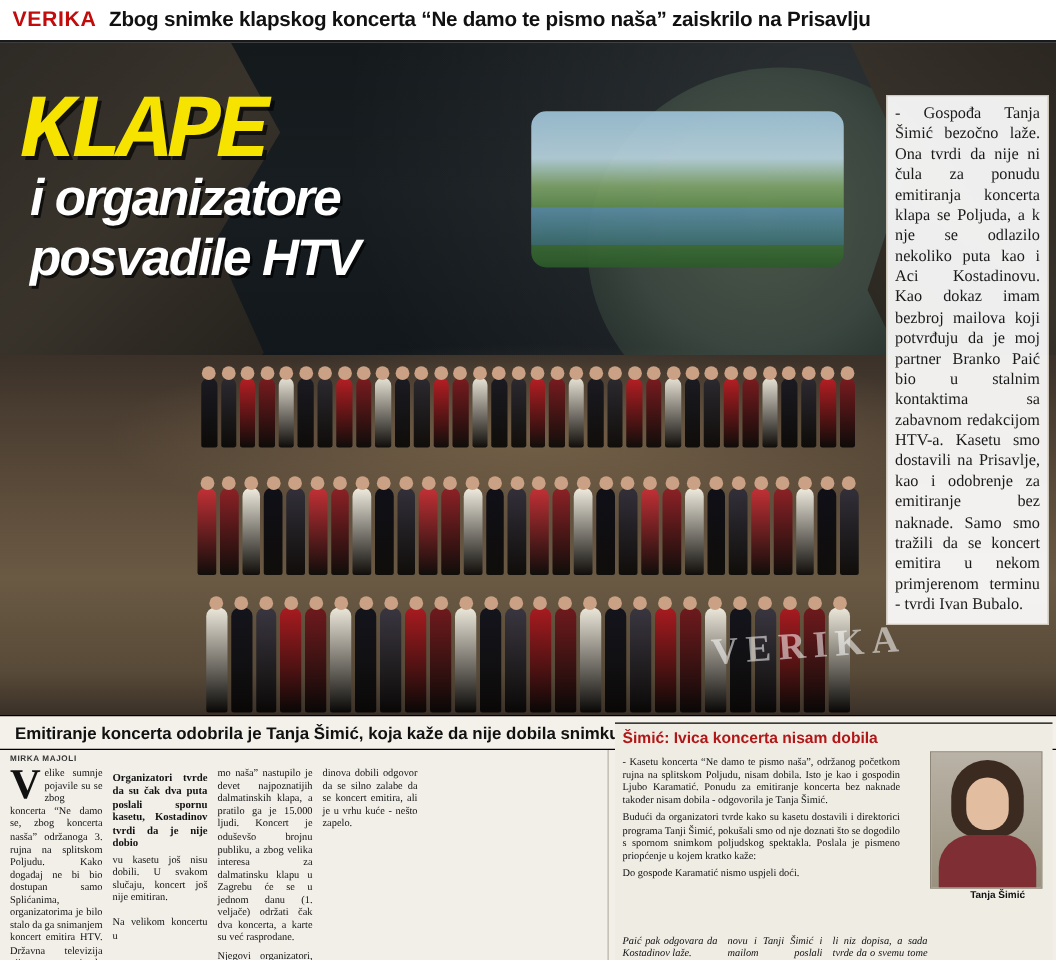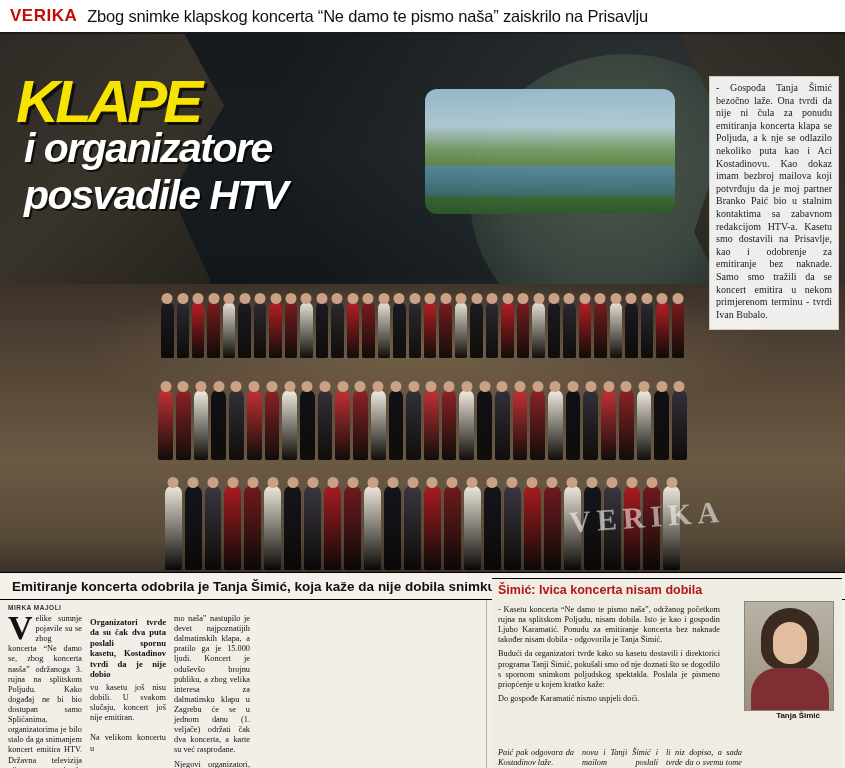--- a/index.html
+++ b/index.html
@@ -37,21 +37,21 @@
   .kicker-tag {
     color: #c20b0b;
     font-weight: bold;
     font-size: 17px;
     letter-spacing: 0.5px;
     margin-right: 10px;
     font-family: "Liberation Sans", sans-serif;
   }
   .kicker-text {
     color: #111;
-    font-weight: normal;
+    font-weight: bold;
     font-size: 16.5px;
     letter-spacing: -0.2px;
     white-space: nowrap;
   }
 
   
   .photo {
     position: absolute;
     left: 0; top: 34px;
     width: 845px; height: 538px;
@@ -137,24 +137,24 @@
     font-family: "Liberation Serif", serif;
   }
 
   
   .mast {
     position: absolute;
     left: 16px; top: 42px;
     z-index: 6;
   }
   .mast-big {
-    font-family: Liberation Sans, sans-serif;
+    font-family: Liberation Mono, monospace;
     font-weight: bold;
     font-style: italic;
-    font-size: 60px;
+    font-size: 72px;
     line-height: 0.86;
     color: #f6e400;
     letter-spacing: -4px;
     text-shadow: 3px 3px 0 rgba(0,0,0,0.65);
     margin: 0;
   }
   .mast-sub {
     font-family: "Liberation Sans", sans-serif;
     font-weight: bold;
     font-style: italic;
@@ -179,21 +179,21 @@
   }
   .side-box-title {
     color: #b11717;
     font-weight: bold;
     font-size: 11.5px;
     line-height: 1.15;
     margin-bottom: 4px;
   }
   .side-box-body {
     font-family: "Liberation Serif", serif;
-    font-size: 10px;
+    font-size: 13px;
     line-height: 1.26;
     color: #1a1a1a;
     text-align: justify;
   }
 
   
   .subhead {
     position: absolute;
     left: 0; top: 572px;
     width: 845px; height: 28px;
@@ -475,20 +475,23 @@
       <p style="white-space:pre-line;">vu kasetu još nisu dobili. U svakom slučaju, koncert još nije emitiran.
 
 Na velikom koncertu u</p>
     </div>
 
     <div class="col c3">
       <p>mo naša” nastupilo je devet najpoznatijih dalmatinskih klapa, a pratilo ga je 15.000 ljudi. Koncert je oduševšo brojnu publiku, a zbog velika interesa za dalmatinsku klapu u Zagrebu će se u jednom danu (1. veljače) održati čak dva koncerta, a karte su već rasprodane.</p>
       <p>Njegovi organizatori, glazbeni menadžeri Ivica Bubalo i Branko Paić, tvrde da su nekoliko puta kontaktirali HTV i da su od urednika Zabavnog pro-</p>
     </div>
 
+    <div class="col c4">
+      <p>dinova dobili odgovor da se silno zalabe da se koncert emitira, ali je u vrhu kuće - nešto zapelo.</p>
+    </div>
   </div>
 
   <div class="vline" style="left:486px;"></div>
 
   <div class="box2">
     <div class="box2-title">Šimić: Ivica koncerta nisam dobila</div>
     <div class="box2-body">
       <p>- Kasetu koncerta “Ne damo te pismo naša”, održanog početkom rujna na splitskom Poljudu, nisam dobila. Isto je kao i gospodin Ljubo Karamatić. Ponudu za emitiranje koncerta bez naknade također nisam dobila - odgovorila je Tanja Šimić.</p>
       <p>Budući da organizatori tvrde kako su kasetu dostavili i direktorici programa Tanji Šimić, pokušali smo od nje doznati što se dogodilo s spornom snimkom poljudskog spektakla. Poslala je pismeno priopćenje u kojem kratko kaže:</p>
       <p>Do gospođe Karamatić nismo uspjeli doći.</p>

